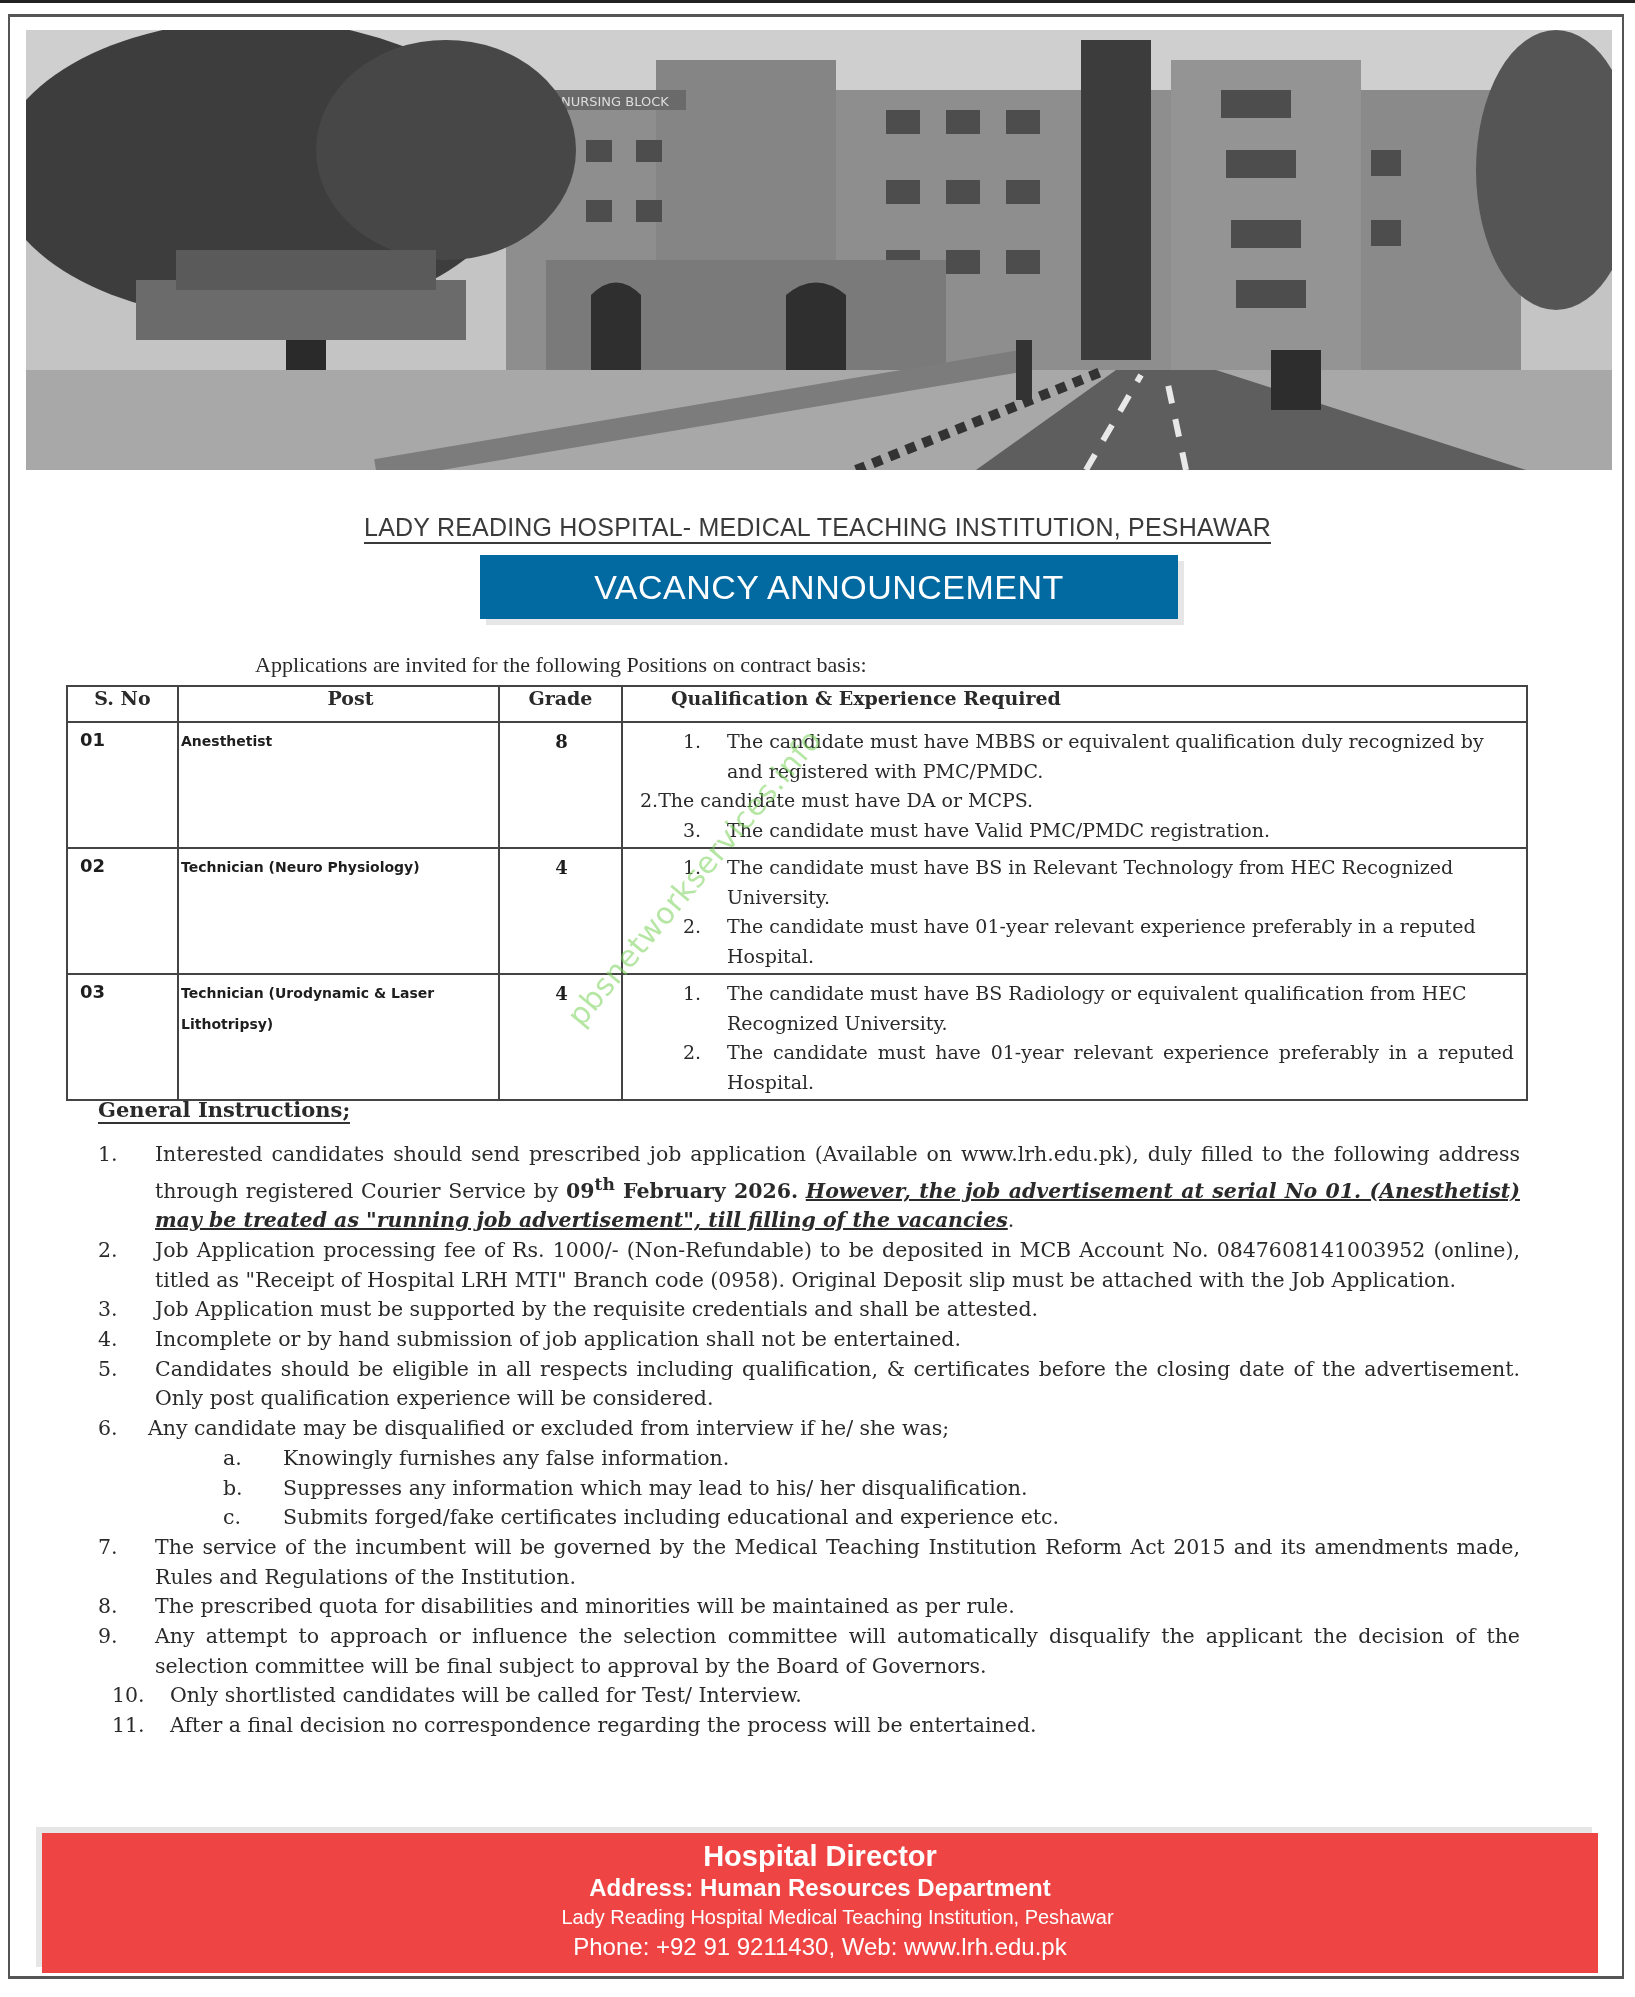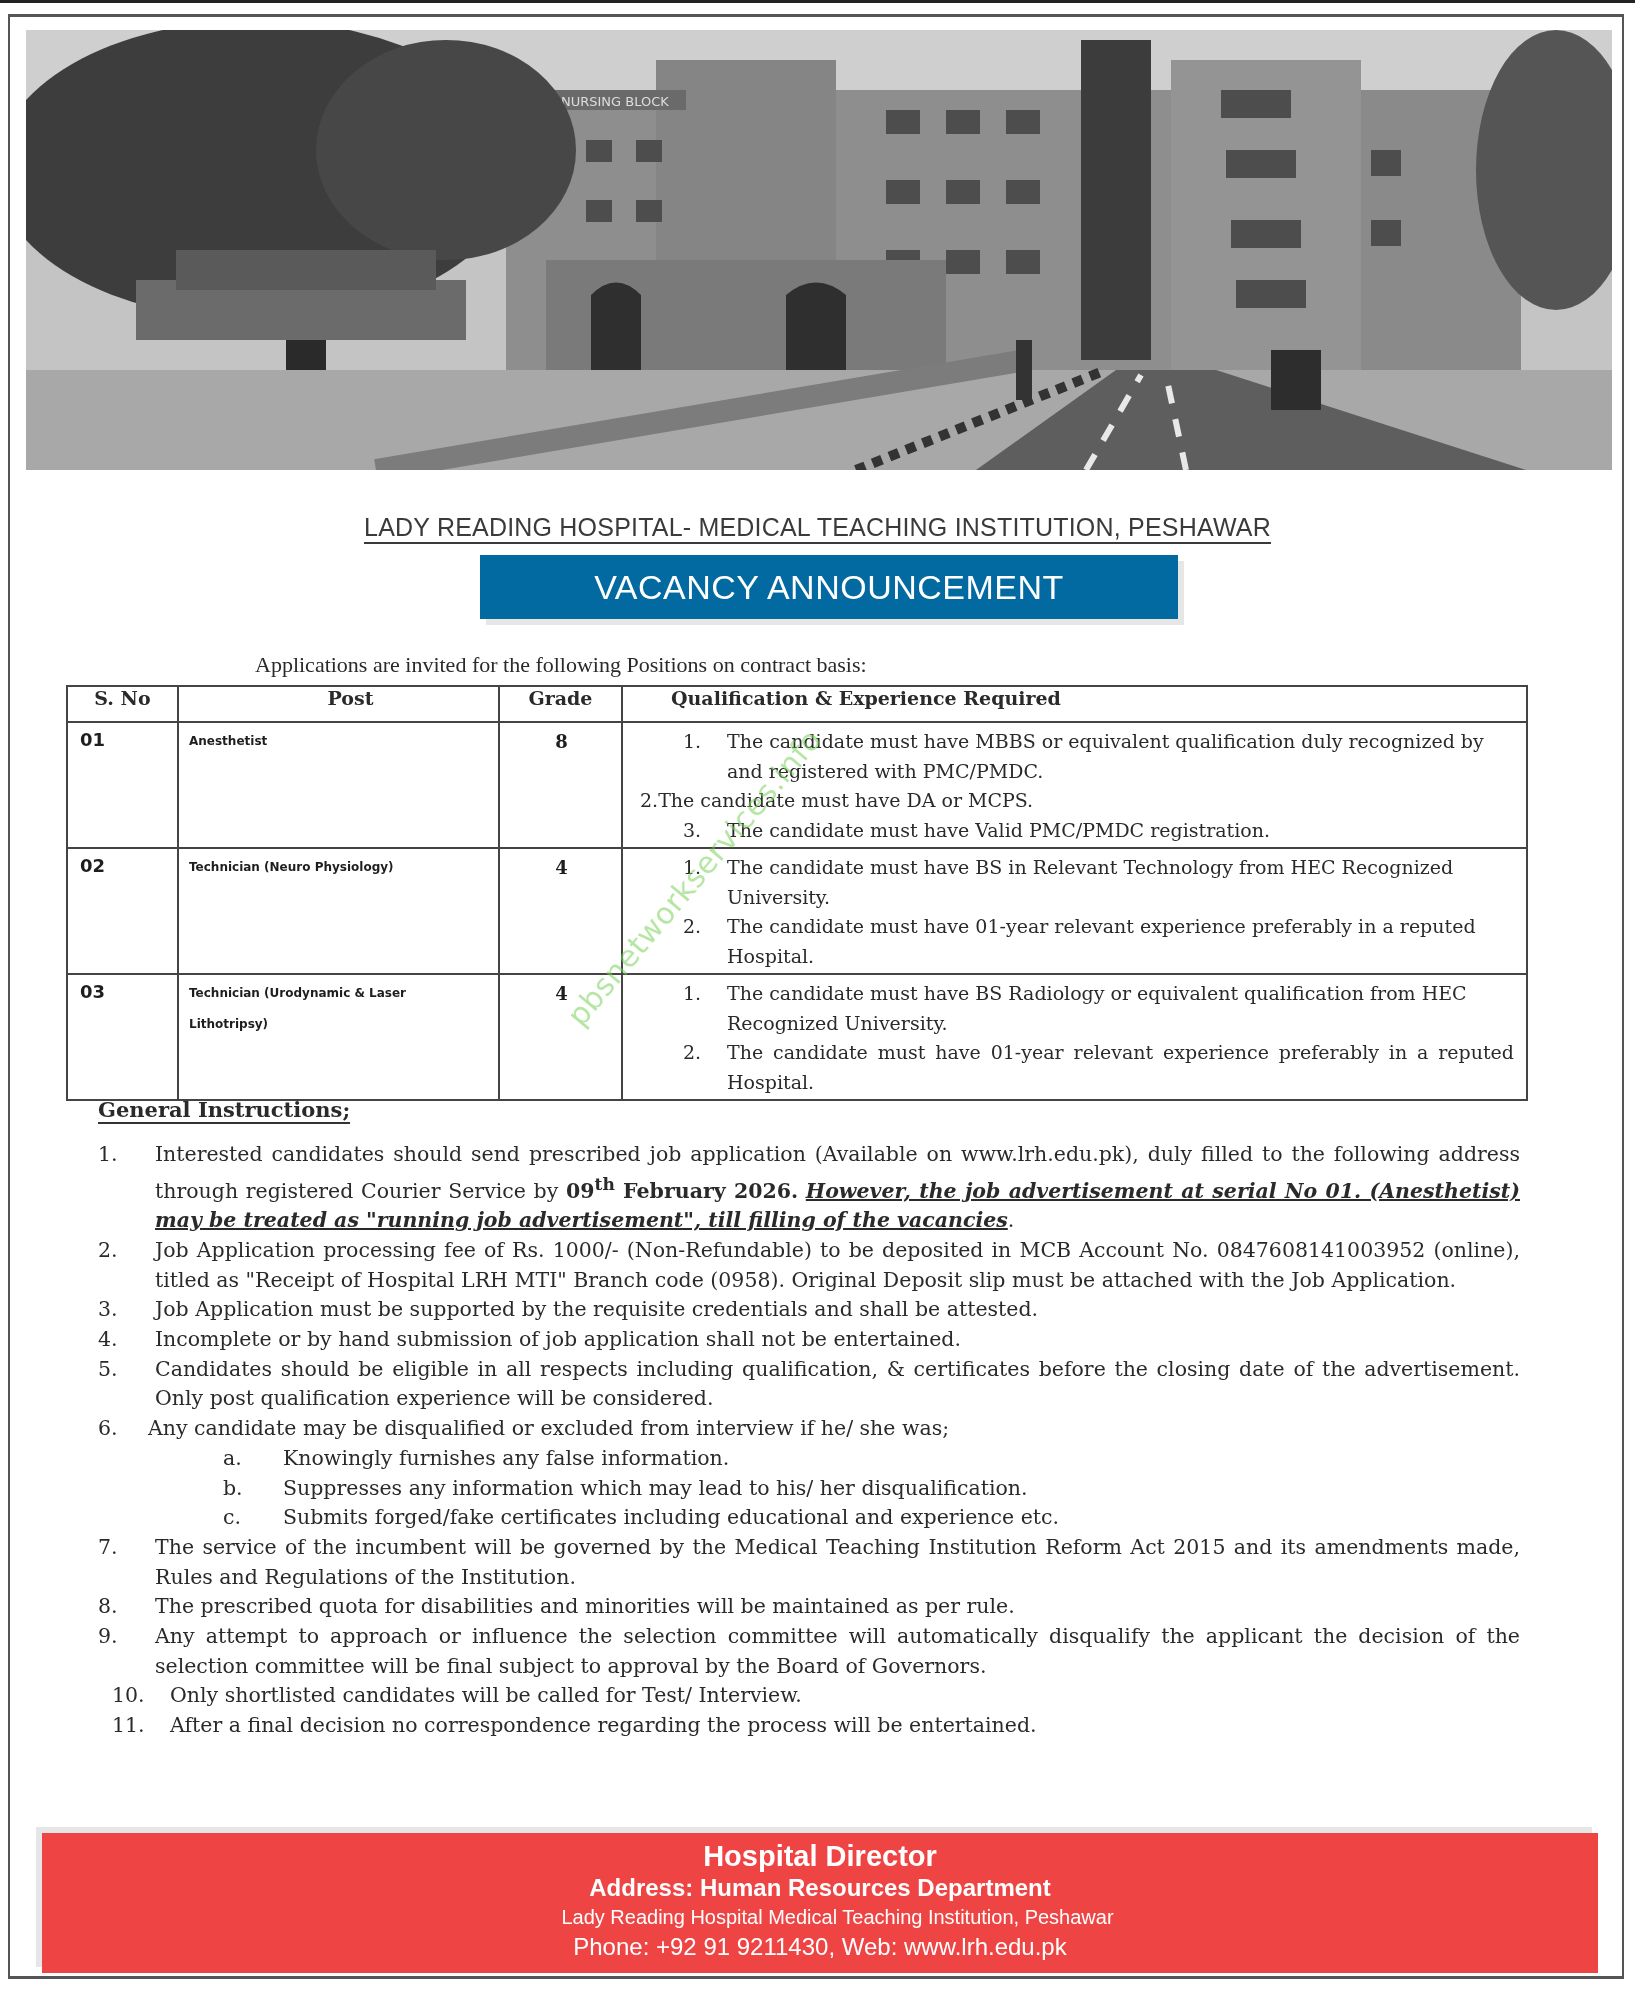--- a/index.html
+++ b/index.html
@@ -51,21 +51,21 @@
     .jobs th {
       font-weight: bold; height: 34px; padding: 0; font-size: 23px; color: #2a2a2a;
       font-family: "DejaVu Serif", serif; font-size: 19px;
     }
     .jobs th.c-sno { width: 109px; text-align: center; }
     .jobs th.c-post { width: 295px; text-align: center; padding-left: 24px; }
     .jobs th.c-grade { width: 121px; text-align: center; }
     .jobs th.c-qual { text-align: left; padding-left: 48px; }
     .jobs td { padding: 6px 10px 2px 12px; }
     .jobs td.sno { font-family: "DejaVu Sans", sans-serif; font-weight: bold; font-size: 18px; }
-    .jobs td.post { font-family: "DejaVu Sans", sans-serif; font-weight: bold; font-size: 12px; line-height: 31px; padding-left: 10px; padding-top: 3px; }
+    .jobs td.post { font-family: "DejaVu Sans", sans-serif; font-weight: bold; font-size: 14px; line-height: 31px; padding-left: 2px; padding-top: 3px; }
     .jobs td.grade { text-align: center; font-family: "DejaVu Serif", serif; font-weight: bold; font-size: 18px; padding-top: 8px; }
     .jobs td.qual { font-family: "DejaVu Serif", serif; font-size: 19px; color: #2a2a2a; padding: 4px 12px 2px 60px; }
     .jobs tr.r1 { height: 125px; margin-left: 9px; }
     .jobs tr.r2 { height: 124px; }
     .jobs tr.r3 { height: 125px; }
     .qline { display: flex; line-height: 29.5px; }
     .qline .qn { width: 44px; flex: none; }
     .qline .qt { flex: 1; }
     .qline.tight .qn { width: auto; }
     .qline.just .qt { text-align: justify; text-align-last: left; }

